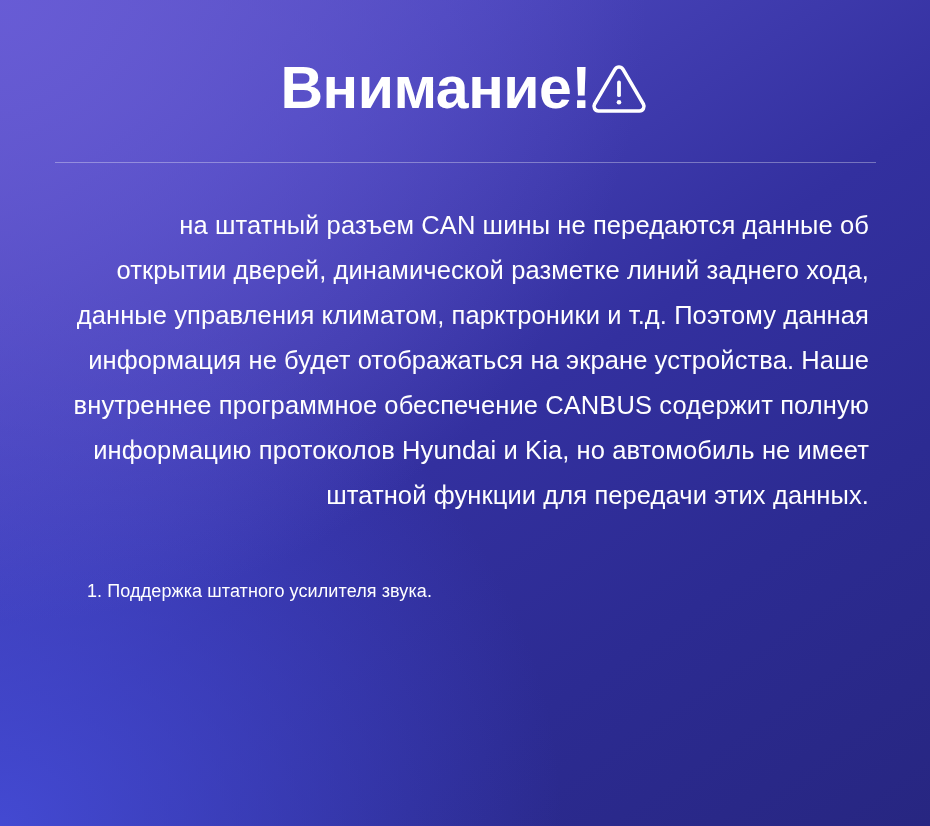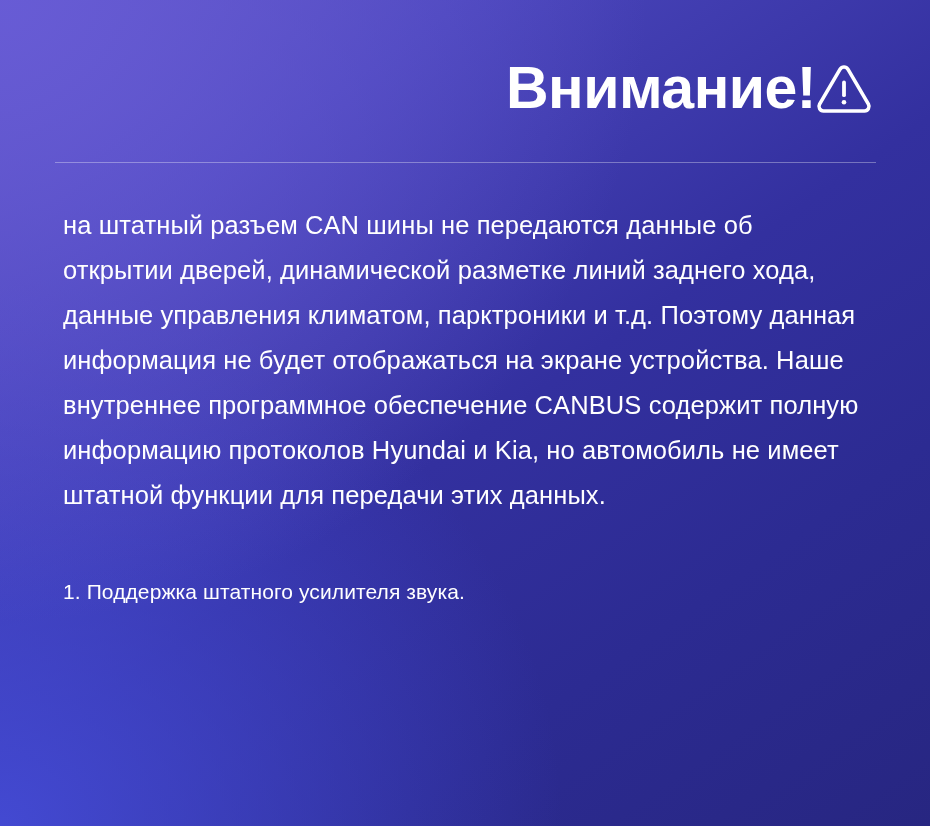--- a/index.html
+++ b/index.html
@@ -38,21 +38,21 @@
     padding: 0 52px;
     box-sizing: border-box;
   }
 
   
   .header {
     position: relative;
     height: 118px;
     display: flex;
     align-items: flex-end;
-    justify-content: flex-end;
+    justify-content: center;
     padding-top: 54px;
     box-sizing: border-box;
   }
 
   .title {
     margin: 0;
     padding: 0 0 0 3px;
     font-size: 59px;
     line-height: 1;
     font-weight: 700;
@@ -79,21 +79,21 @@
 
   
   .body-text {
     margin: 0;
     padding: 40px 9px 0 11px;
     font-size: 25.5px;
     line-height: 45px;
     font-weight: 400;
     color: #ffffff;
     letter-spacing: 0.1px;
-    text-align: left;
+    text-align: right;
   }
 
   .section {
     padding: 0 9px 0 11px;
     margin-top: 51px;
   }
 
   .section-heading {
     margin: 0;
     font-size: 25.5px;
@@ -104,26 +104,27 @@
     white-space: nowrap;
   }
 
   .feature-list {
     list-style: none;
     margin: 0;
     padding: 0;
   }
 
   .feature-list li {
-    font-size: 21px;
+    font-size: 18px;
     line-height: 45px;
     font-weight: 400;
     color: #ffffff;
     letter-spacing: 0.1px;
     white-space: nowrap;
+    margin-left: 24px;
   }
 </style>
 </head>
 <body>
 
 <div class="slide">
   <div class="content">
 
     <div class="header">
       <h1 class="title">Внимание!</h1>

